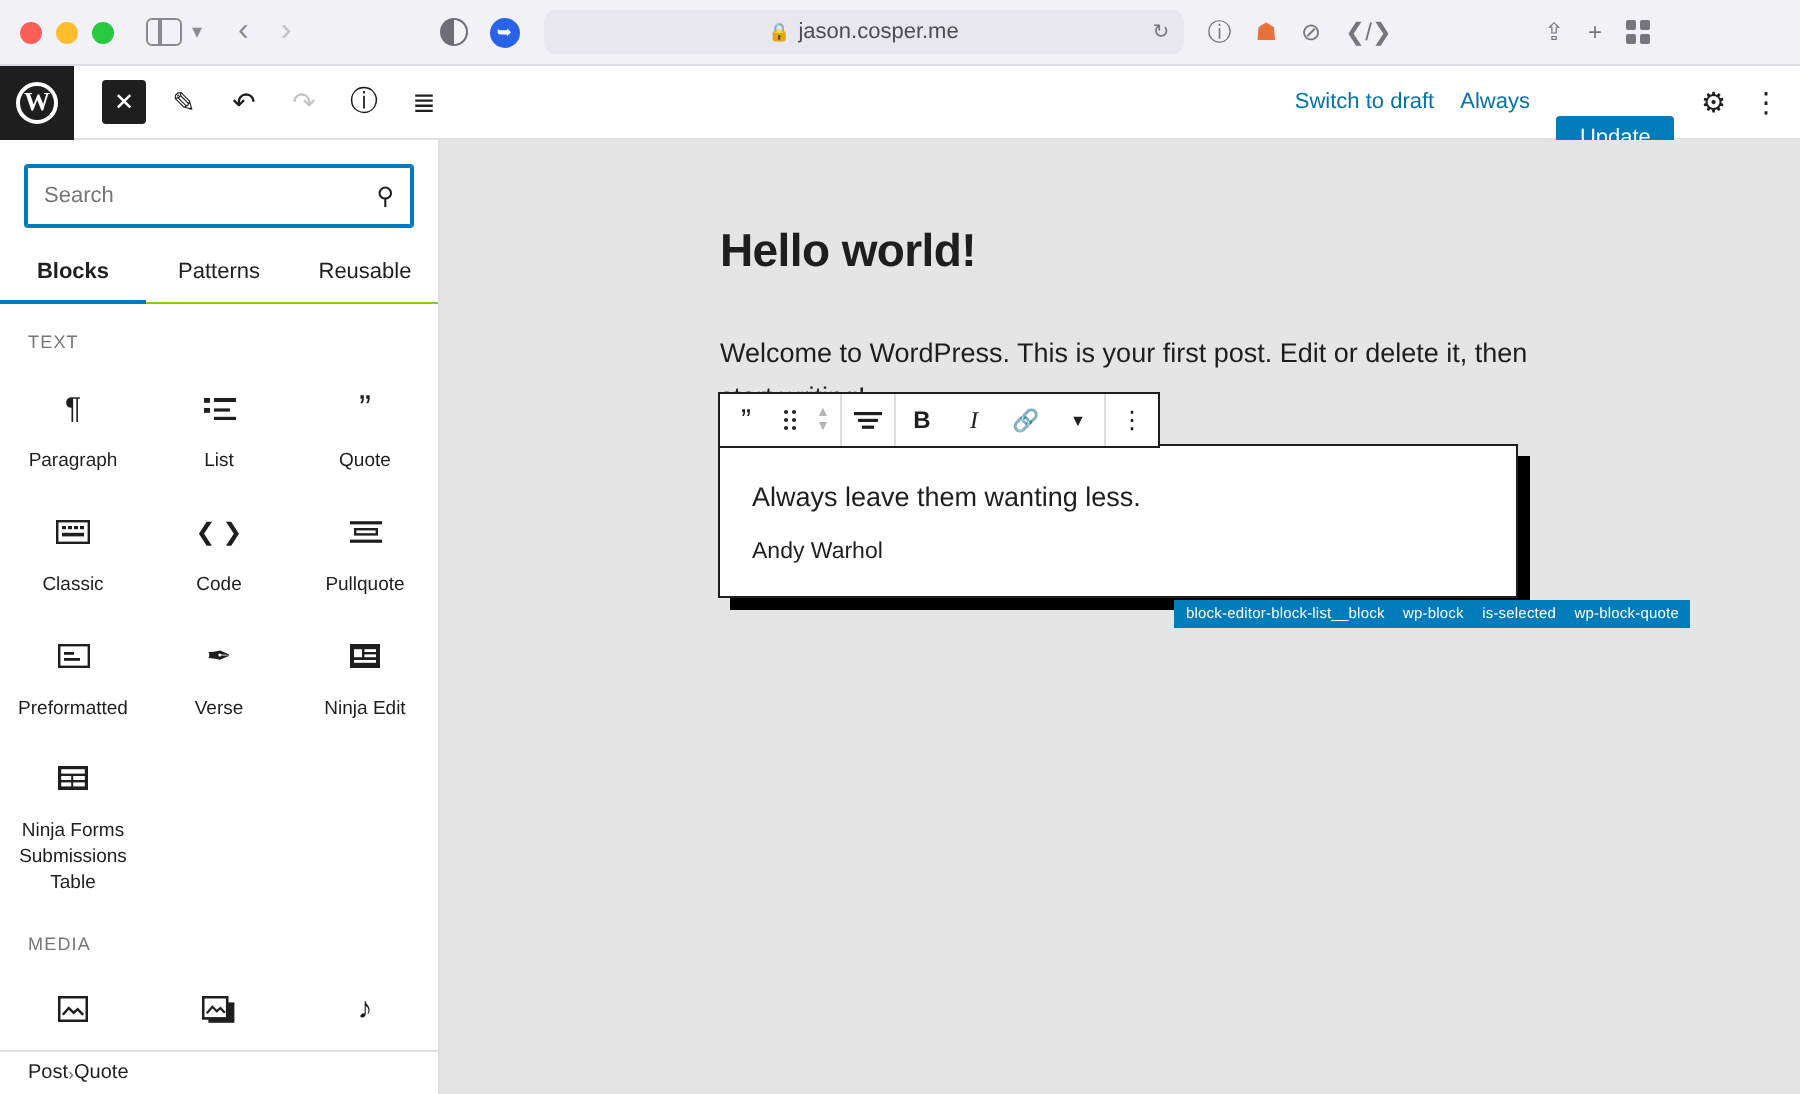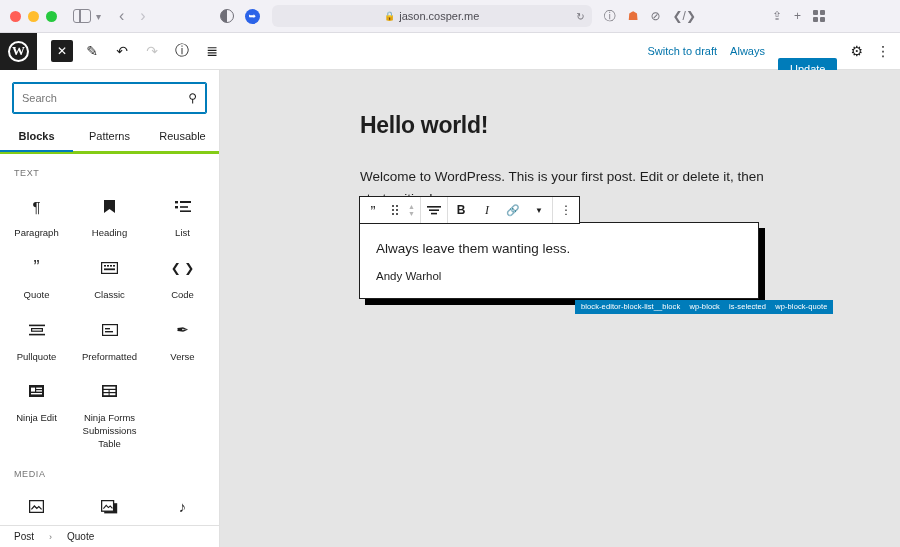--- a/index.html
+++ b/index.html
@@ -104,21 +104,21 @@
     height: 32px; border: 1px solid #007cba; box-shadow: 0 0 0 1px #007cba inset;
     border-radius: 2px; display: flex; align-items: center; padding: 0 9px;
   }
   .search-box input {
     border: 0; outline: 0; flex: 1; font-size: 11px; color: #1e1e1e;
     font-family: "Liberation Sans", sans-serif; background: transparent;
   }
   .search-box input::placeholder { color: #757575; }
   .search-ico { font-size: 12px; color: #1e1e1e; transform: rotate(0deg); }
 
-  .tabs { display: flex; border-bottom: 3px solid #84cc16; }
+  .tabs { display: flex; border-bottom: 1px solid #84cc16; }
   .tab {
     flex: 1; text-align: center; font-size: 11px; color: #1e1e1e;
     padding: 6px 0 9px 0; position: relative;
   }
   .tab.active { font-weight: 600; }
   .tab.active:after {
     content: ""; position: absolute; left: 0; right: 0; bottom: -1px;
     height: 2px; background: #007cba;
   }
   .panel-scroll { flex: 1 1 auto; overflow: hidden; }
@@ -134,21 +134,21 @@
   .block-ico {
     height: 24px; display: flex; align-items: center; justify-content: center;
     color: #1e1e1e; font-size: 15px; margin-bottom: 9px;
   }
   .block-ico svg { display: block; }
   .block-name {
     font-size: 9.5px; color: #1e1e1e; text-align: center; line-height: 1.35;
   }
   .breadcrumbbar {
     height: 22px; flex: 0 0 22px; border-top: 1px solid #e0e0e0;
-    display: flex; align-items: center; padding-left: 14px; gap: 15px;
+    display: flex; align-items: center; padding-left: 14px; gap: 0;
     background: #fff;
   }
   .bc-item { font-size: 10px; color: #1e1e1e; }
   .bc-sep { font-size: 9px; color: #757575; }
 
   
   .canvas { flex: 1 1 auto; position: relative; background: #e5e5e5; overflow: hidden; }
   .post-title {
     position: absolute; left: 140px; top: 42px;
     font-size: 23px; font-weight: 700; color: #1e1e1e; letter-spacing: -0.3px;
@@ -182,21 +182,21 @@
     font-size: 7.5px; padding: 1px 5px 2px 5px; line-height: 1.2; z-index: 4;
   }
   .quote-box {
     border: 1px solid #1e1e1e; background: #fff;
     box-shadow: 6px 6px 0 0 #000;
     padding: 18px 16px 16px 16px; position: relative;
   }
   .quote-text { font-size: 13.5px; color: #1e1e1e; margin-bottom: 14px; }
   .quote-cite { font-size: 11.5px; color: #1e1e1e; }
   .class-badge {
-    position: absolute; left: 216px; top: 78px;
+    position: absolute; left: 228px; top: 78px;
     background: #007cba; color: #fff; font-size: 7.5px; line-height: 1.3;
     padding: 2px 6px; white-space: nowrap; letter-spacing: 0.1px;
   }
   .class-badge span { margin-right: 7px; }
   .class-badge span:last-child { margin-right: 0; }
 </style>
 </head>
 <body>
 
 <div class="app">
@@ -283,28 +283,20 @@
 
       <div class="panel-scroll">
         <div class="section-label">TEXT</div>
         <div class="block-grid">
 
           <div class="block-cell">
             <div class="block-ico">¶</div>
             <div class="block-name">Paragraph</div>
           </div>
 
-          <div class="block-cell">
-            <div class="block-ico">
-              <svg width="13" height="15" viewBox="0 0 13 15">
-                  <path d="M1 1h11v13l-5.5-4L1 14z" fill="#1e1e1e"></path>
-                </svg>
-            </div>
-            <div class="block-name">Heading</div>
-          </div>
 
           <div class="block-cell">
             <div class="block-ico">
               <svg width="16" height="13" viewBox="0 0 16 13">
                 <rect x="0" y="1" width="3" height="2.4" fill="#1e1e1e"></rect>
                 <rect x="5" y="1" width="11" height="2" fill="#1e1e1e"></rect>
                 <rect x="0" y="6" width="3" height="2.4" fill="#1e1e1e"></rect>
                 <rect x="5" y="6.2" width="8" height="1.6" fill="#1e1e1e"></rect>
                 <rect x="5" y="10.4" width="11" height="1.6" fill="#1e1e1e"></rect>
               </svg>

